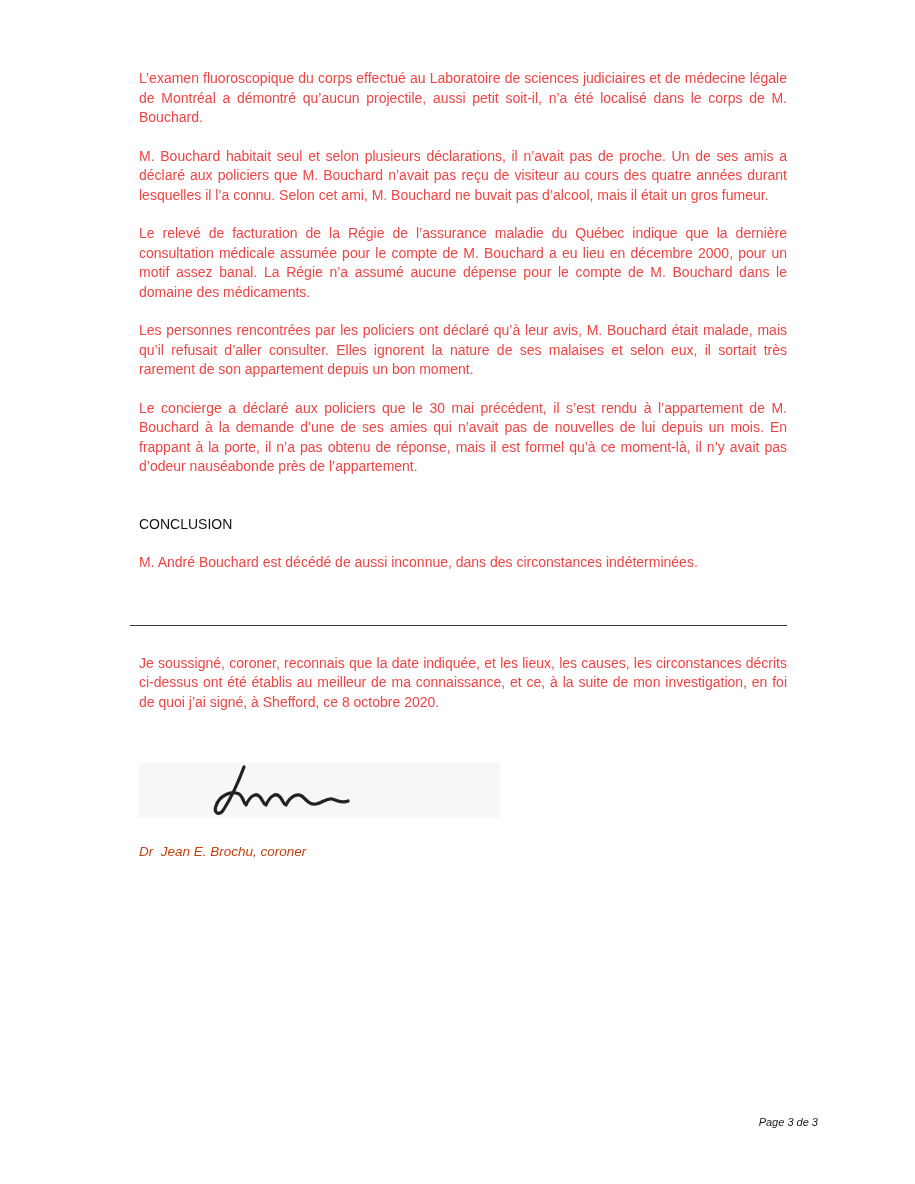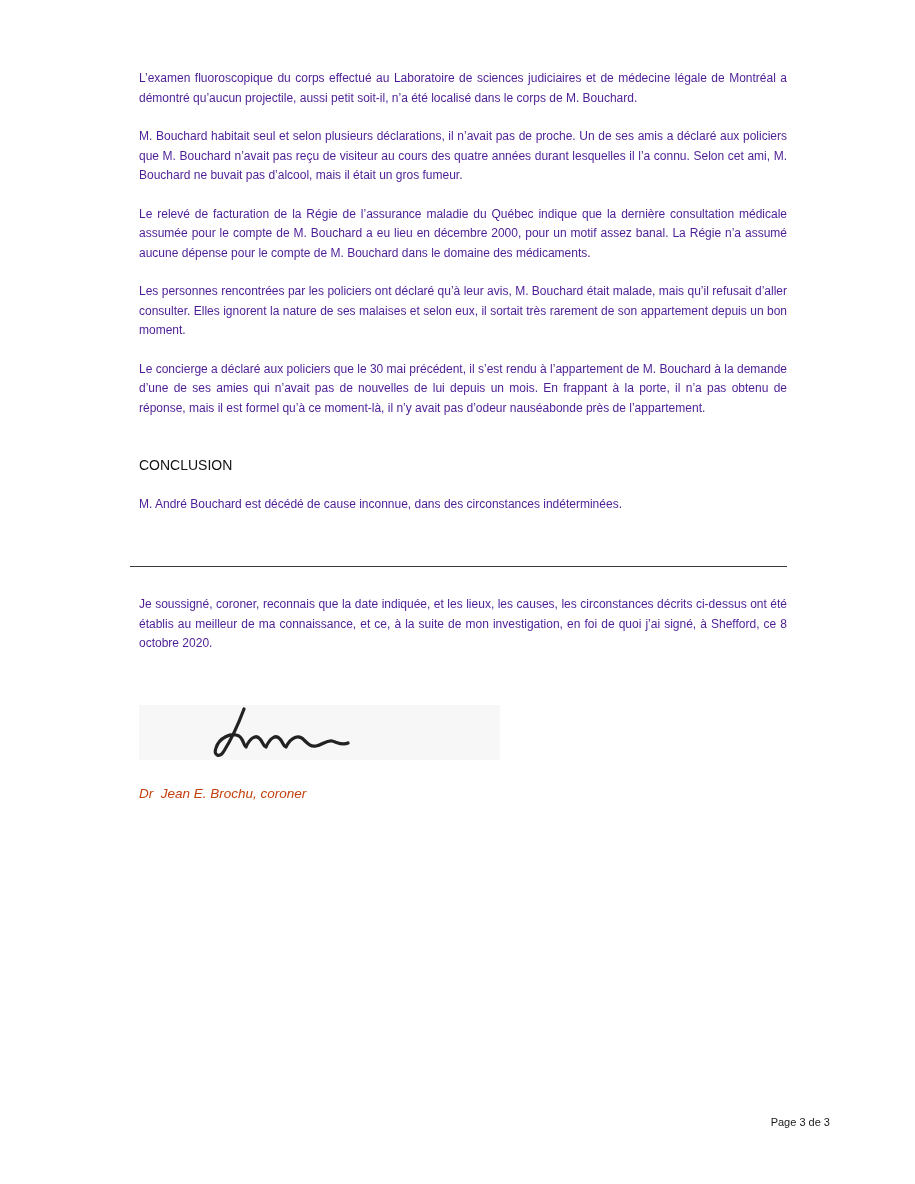--- a/index.html
+++ b/index.html
@@ -13,25 +13,25 @@
     overflow: hidden;
   }
   .content {
     position: absolute;
     top: 0;
     left: 139px;
     width: 648px;
     padding-top: 69px;
   }
   .par {
-    font-size: 12px;
+    font-size: 14px;
     line-height: 19.5px;
     text-align: justify;
     margin-bottom: 19px;
-    color: #4c1d95;
+    color: #ef4444;
   }
   .heading {
     font-size: 14px;
     font-weight: normal;
     line-height: 19.5px;
     margin: 38px 0 19px 0;
     color: #111111;
   }
   .divider {
     border: none;
@@ -53,41 +53,42 @@
     margin-top: 24px;
     font-size: 13.5px;
     line-height: 19.5px;
     white-space: pre-wrap;
     color: #c2410c;
     font-style: italic;
   }
   .footer {
     position: absolute;
     top: 1116px;
-    right: 85px;
+    right: 97px;
     font-size: 11px;
     line-height: 13px;
     color: #1a1a1a;
+    font-style: italic;
   }
 </style>
 </head>
 <body>
 
 <div class="page">
   <div class="content">
 
     <p class="par">L’examen fluoroscopique du corps effectué au Laboratoire de sciences judiciaires et de médecine légale de Montréal a démontré qu’aucun projectile, aussi petit soit-il, n’a été localisé dans le corps de M. Bouchard.</p>
     <p class="par">M. Bouchard habitait seul et selon plusieurs déclarations, il n’avait pas de proche. Un de ses amis a déclaré aux policiers que M. Bouchard n’avait pas reçu de visiteur au cours des quatre années durant lesquelles il l’a connu. Selon cet ami, M. Bouchard ne buvait pas d’alcool, mais il était un gros fumeur.</p>
     <p class="par">Le relevé de facturation de la Régie de l’assurance maladie du Québec indique que la dernière consultation médicale assumée pour le compte de M. Bouchard a eu lieu en décembre 2000, pour un motif assez banal. La Régie n’a assumé aucune dépense pour le compte de M. Bouchard dans le domaine des médicaments.</p>
     <p class="par">Les personnes rencontrées par les policiers ont déclaré qu’à leur avis, M. Bouchard était malade, mais qu’il refusait d’aller consulter. Elles ignorent la nature de ses malaises et selon eux, il sortait très rarement de son appartement depuis un bon moment.</p>
     <p class="par">Le concierge a déclaré aux policiers que le 30 mai précédent, il s’est rendu à l’appartement de M. Bouchard à la demande d’une de ses amies qui n’avait pas de nouvelles de lui depuis un mois. En frappant à la porte, il n’a pas obtenu de réponse, mais il est formel qu’à ce moment-là, il n’y avait pas d’odeur nauséabonde près de l’appartement.</p>
 
     <h2 class="heading">CONCLUSION</h2>
 
-    <p class="par">M. André Bouchard est décédé de cause inconnue, dans des circonstances indéterminées.</p>
+    <p class="par">M. André Bouchard est décédé de aussi inconnue, dans des circonstances indéterminées.</p>
 
     <hr class="divider">
 
     <p class="par">Je soussigné, coroner, reconnais que la date indiquée, et les lieux, les causes, les circonstances décrits ci-dessus ont été établis au meilleur de ma connaissance, et ce, à la suite de mon investigation, en foi de quoi j’ai signé, à Shefford, ce 8 octobre 2020.</p>
 
     <div class="sig-box">
       <svg viewBox="0 0 361 55" xmlns="http://www.w3.org/2000/svg">
         <path d="M105 4 C99 20 90 38 85 46 C81 53 74 51 77 43 C80 33 92 27 100 31 C105 34 104 40 107 42 C111 33 117 29 121 34 C124 37 124 41 127 42 C131 33 137 29 141 34 C144 37 144 41 147 42 C152 32 160 29 165 35 C169 39 172 42 177 41 C183 40 188 35 193 36 C198 37 203 41 209 38" fill="none" stroke="#222222" stroke-width="3.2" stroke-linecap="round" stroke-linejoin="round"></path>
       </svg>
     </div>

